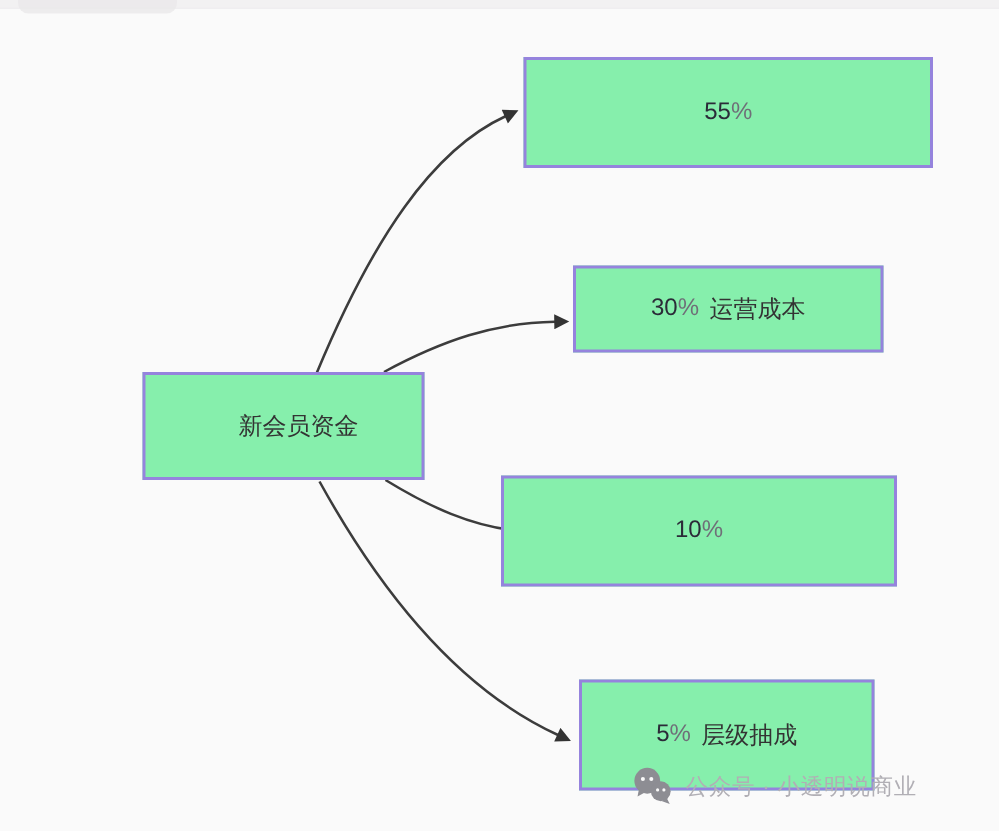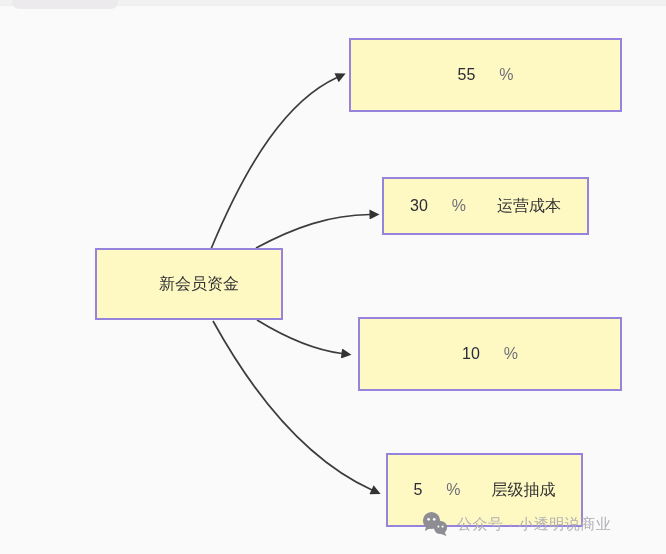--- a/index.html
+++ b/index.html
@@ -12,23 +12,23 @@
     position:absolute;left:0;top:0;width:666px;height:5px;
     background:#f2f1f2;border-bottom:1px solid #efeef0;
   }
   .toptab{
     position:absolute;left:12px;top:0;width:106px;height:9px;
     background:#eae8ea;border-radius:0 0 7px 7px;opacity:.8;
   }
   svg.edges{position:absolute;left:0;top:0;pointer-events:none;}
   .node{
     position:absolute;box-sizing:border-box;
-    background:#fef9c3;border:2px solid #9583dd;
+    background:#86efac;border:2px solid #9583dd;
     display:flex;align-items:center;justify-content:center;
-    font-size:16px;color:#333333;white-space:nowrap;gap:24px;
+    font-size:16px;color:#333333;white-space:nowrap;
   }
   .node .num{color:#2b2b38;}
   .node .pct{color:#6f6f78;}
   .node .lbl{margin-left:7px;color:#333333;}
   .watermark{
     position:absolute;left:421px;top:509px;height:30px;
     display:flex;align-items:center;gap:8px;
     color:#b1afb5;font-size:15px;letter-spacing:.5px;white-space:nowrap;
   }
   .watermark svg{flex:0 0 auto;}
@@ -59,21 +59,21 @@
   <span class="num">55</span>
     <span class="pct">%</span>
 </div>
 
 <div class="node" style="left:382px;top:177px;width:207px;height:58px;">
   <span class="num">30</span>
     <span class="pct">%</span>
   <span class="lbl">运营成本</span>
 </div>
 
-<div class="node" style="left:358px;top:317px;width:264px;height:74px;">
+<div class="node" style="left:334px;top:317px;width:264px;height:74px;">
   <span class="num">10</span>
     <span class="pct">%</span>
 </div>
 
 <div class="node" style="left:386px;top:453px;width:197px;height:74px;">
   <span class="num">5</span>
     <span class="pct">%</span>
   <span class="lbl">层级抽成</span>
 </div>
 

